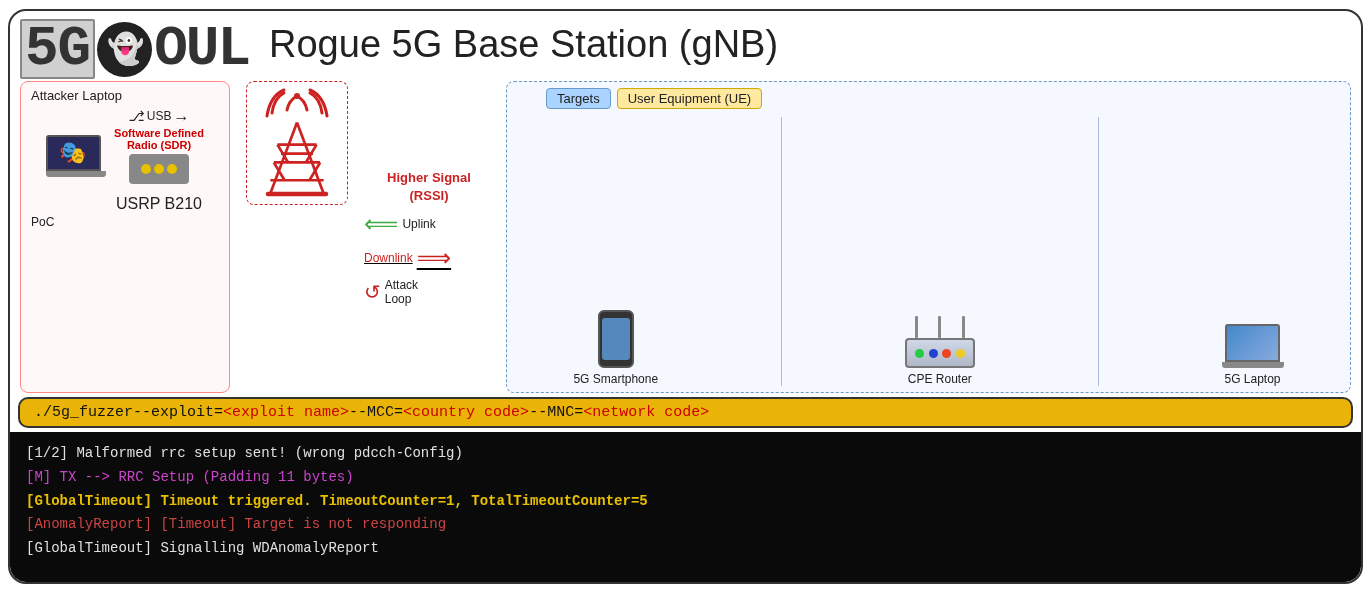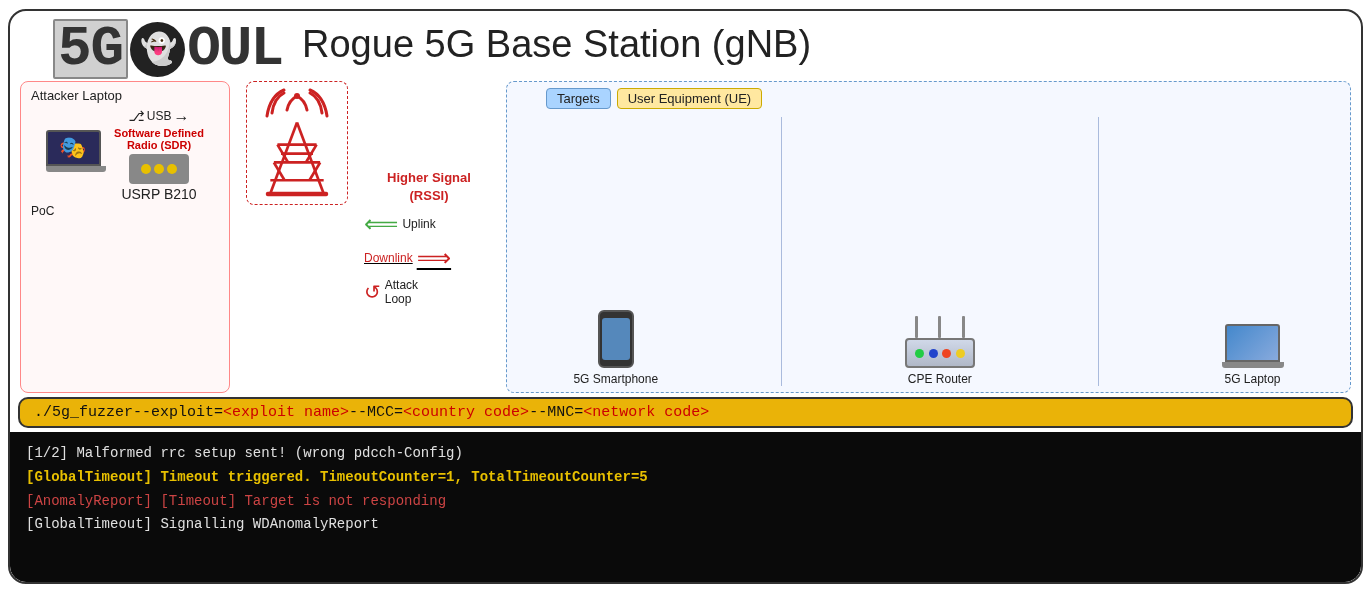--- a/index.html
+++ b/index.html
@@ -119,23 +119,23 @@
 
     .sdr-label {
       color: #cc0000;
       font-weight: bold;
       font-size: 11px;
       text-align: center;
       margin-bottom: 3px;
     }
 
     .usrp-label {
-      font-size: 14px;
+      font-size: 16px;
       color: #222;
-      margin-top: 2px;
+      margin-top: 11px;
     }
 
     
     .terminal-section {
       background: #0a0a0a;
       border-radius: 0 0 16px 16px;
       padding: 10px 16px;
       font-family: 'Courier New', monospace;
       font-size: 14px;
       line-height: 1.7;
@@ -211,21 +211,20 @@
       flex-direction: row;
       align-items: flex-start;
       gap: 0;
       padding: 8px 10px 2px 10px;
     }
 
     .header-left {
       display: flex;
       flex-direction: column;
       align-items: flex-start;
-      margin-left: 33px;
     }
 
     .header-right {
       flex: 1;
       display: flex;
       align-items: flex-start;
       padding-top: 4px;
       padding-left: 20px;
     }
 
@@ -412,20 +411,23 @@
       <span style="color:#cc0000;">&lt;country code&gt;</span>
     <span style="color:#111;"> --MNC=</span>
       <span style="color:#cc0000;">&lt;network code&gt;</span>
   </div>
 
   <div class="terminal-section">
     <div>
       <span class="term-white">[1/2] Malformed rrc setup sent! (wrong pdcch-Config)</span>
     </div>
     <div>
+      <span class="term-magenta">[M] TX --&gt; RRC Setup  (Padding 11 bytes)</span>
+    </div>
+    <div>
       <span class="term-yellow">[GlobalTimeout] Timeout triggered. TimeoutCounter=1, TotalTimeoutCounter=5</span>
     </div>
     <div>
       <span class="term-red">[AnomalyReport] [Timeout] Target is not responding</span>
     </div>
     <div>
       <span class="term-white">[GlobalTimeout] Signalling WDAnomalyReport</span>
     </div>
   </div>
 </div>

